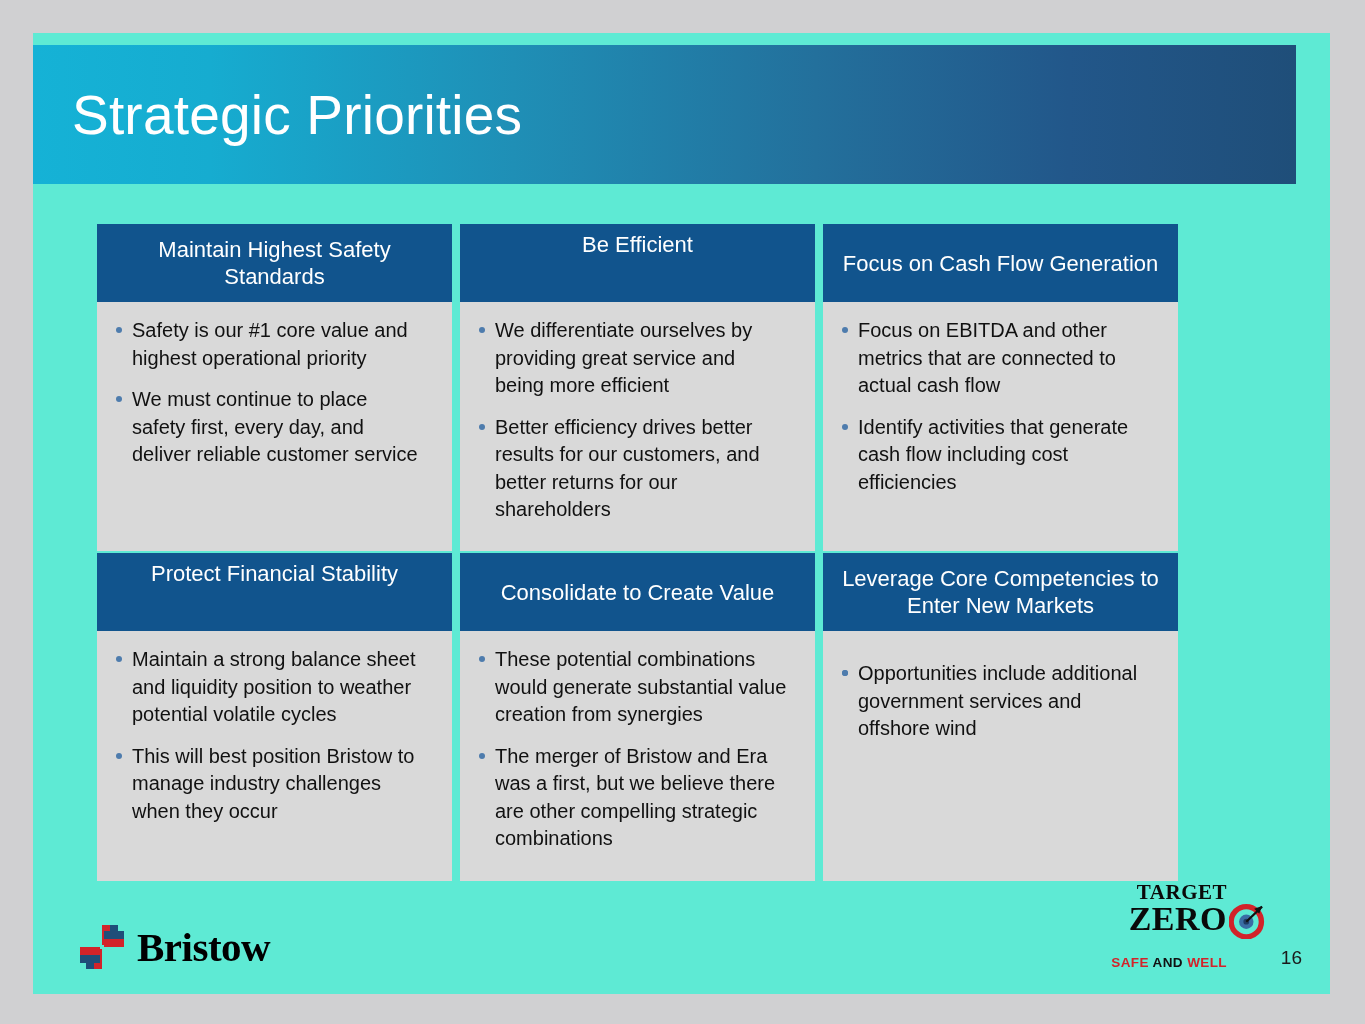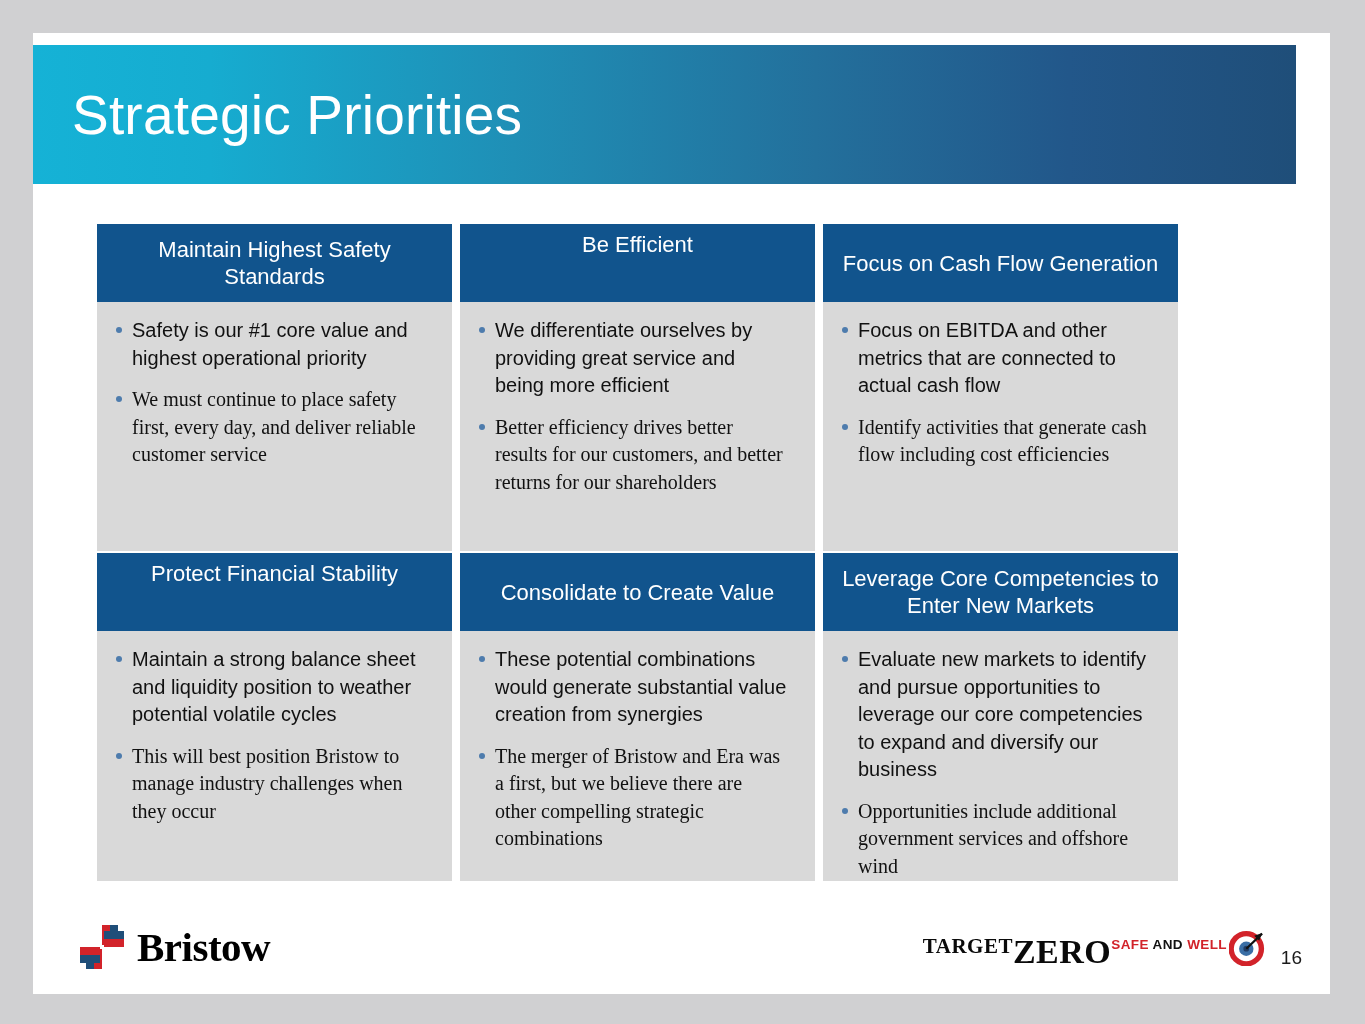--- a/index.html
+++ b/index.html
@@ -11,21 +11,21 @@
     font-family: "Liberation Sans", sans-serif;
     overflow: hidden;
   }
 
   .slide-outer {
     position: absolute;
     left: 33px;
     top: 33px;
     width: 1297px;
     height: 961px;
-    background: #ffffff;
+    background: #5eead4;
   }
 
   
   .title-banner {
     position: absolute;
     left: 0px;
     top: 12px;
     width: 1263px;
     height: 139px;
     background: linear-gradient(to right, #15b2d6 0%, #16acd0 14%, #1f8fb6 38%, #23709c 62%, #22578a 82%, #1f4e79 100%);
@@ -89,21 +89,21 @@
   }
   .bullet-list { list-style: none; }
   .bullet-item {
     position: relative;
     padding-left: 25px;
     margin-bottom: 14px;
     font-size: 20px;
     line-height: 27.5px;
     color: #111111;
   }
-  .bullet-item:last-child { margin-bottom: 0; font-family: Liberation Serif, serif; }
+  .bullet-item:last-child { margin-bottom: 0; }
   .bullet-item .dot {
     position: absolute;
     left: 9px;
     top: 10px;
     width: 6px;
     height: 6px;
     border-radius: 50%;
     background: #4e7cad;
   }
 
@@ -130,37 +130,37 @@
 
   .targetzero {
     position: absolute;
     right: 65px;
     bottom: 25px;
     display: flex;
     align-items: center;
   }
   .tz-words {
     display: flex;
-    flex-direction: row;
-    align-items: flex-start;
+    flex-direction: column;
+    align-items: flex-end;
     line-height: 1;
   }
   .tz-line1, .tz-line2 {
     font-family: "Liberation Serif", serif;
     font-weight: bold;
     font-size: 21px;
     color: #0a0a0a;
     letter-spacing: 0.5px;
   }
   .tz-line2 { font-size: 34px; margin-top: -1px; }
   .tz-line3 {
     font-size: 13.5px;
     font-weight: bold;
     letter-spacing: 0.4px;
-    margin-top: 2px;
+    margin-top: 20px;
     color: #d2232a;
     white-space: nowrap;
   }
   .tz-line3 .and { color: #111111; }
   .tz-target { width: 36px; height: 36px; margin-left: 2px; margin-top: -9px; }
 
   .page-number {
     position: absolute;
     right: 28px;
     bottom: 25px;
@@ -276,21 +276,20 @@
       </div>
 
       <div class="card row2-card">
         <div class="card-header">
           <span>Leverage Core Competencies to Enter New Markets</span>
         </div>
         <div class="card-body">
           <ul class="bullet-list">
             <li class="bullet-item">
               <span class="dot"></span>
-              <span>Evaluate new markets to identify and pursue opportunities to leverage our core competencies to expand and diversify our business</span>
             </li>
             <li class="bullet-item">
               <span class="dot"></span>
               <span>Opportunities include additional government services and offshore wind</span>
             </li>
           </ul>
         </div>
       </div>
 
     </div>

